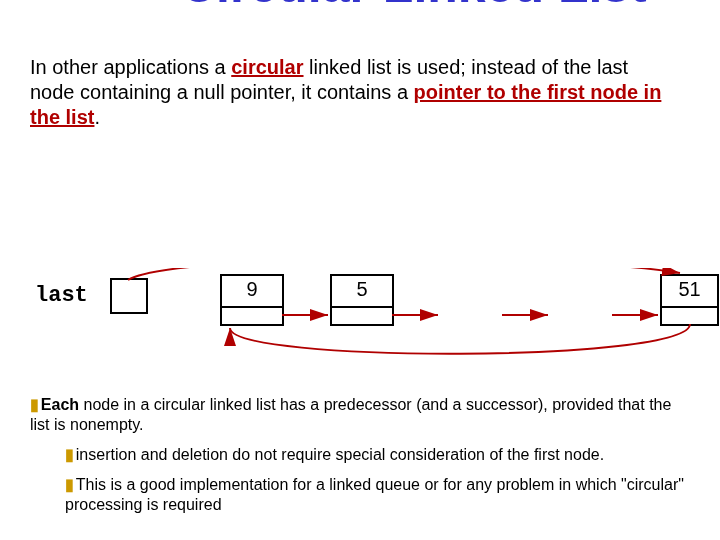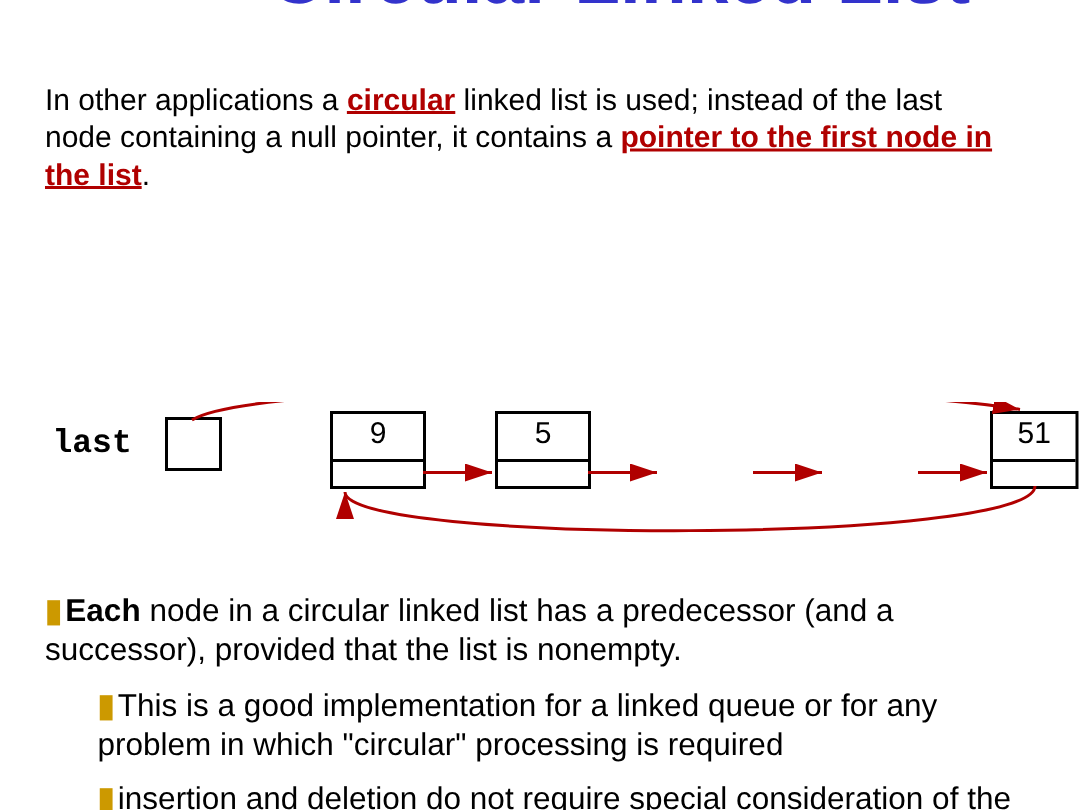--- a/index.html
+++ b/index.html
@@ -114,21 +114,21 @@
   .n4 { left: 550px; }
   .n5 { left: 660px; width: 55px; }
 
   .bullets {
     position: absolute;
     top: 395px;
     left: 30px;
     right: 30px;
   }
   .b {
-    font-size: 21px;
+    font-size: 16px;
     line-height: 1.25;
     margin: 0 0 10px 0;
   }
   .b .bar {
     color: #cc9900;
     font-weight: bold;
     padding-right: 2px;
   }
   .sub {
     margin-left: 35px;
@@ -182,20 +182,20 @@
 
       <path d="M690,56 C690,95 230,95 230,60" stroke="#b00000" stroke-width="2" fill="none" marker-end="url(#ah)"></path>
     </svg>
   </div>
 
   <div class="bullets">
     <p class="b">
       <span class="bar">▮</span><span class="bold">Each</span><span> node in a circular linked list has a predecessor (and a successor), provided that the list is nonempty.</span>
     </p>
     <p class="b sub">
+      <span class="bar">▮</span><span>insertion and deletion do not require special consideration of the first node.</span>
+    </p>
+    <p class="b sub">
       <span class="bar">▮</span><span>This is a good implementation for a linked queue or for any problem in which "circular" processing is required</span>
     </p>
-    <p class="b sub">
-      <span class="bar">▮</span><span>insertion and deletion do not require special consideration of the first node.</span>
-    </p>
   </div>
 
 </div>
 
 </body></html>

